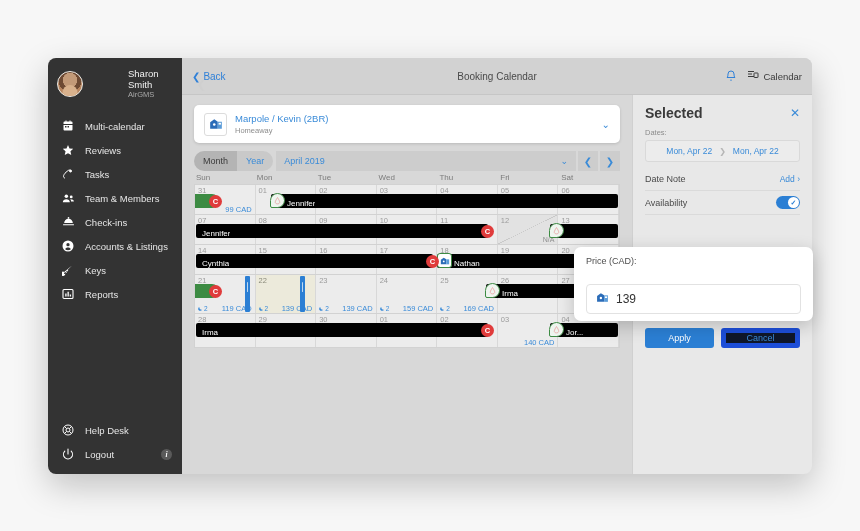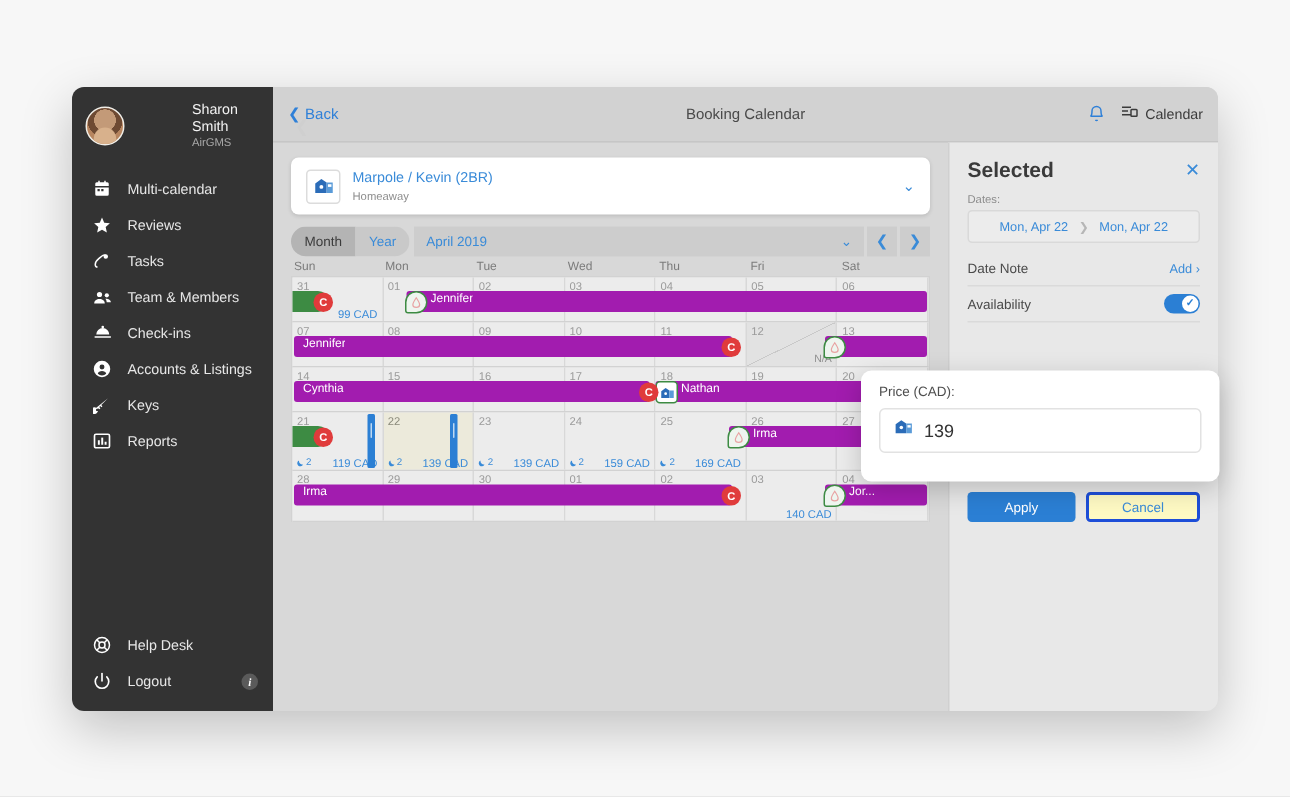--- a/index.html
+++ b/index.html
@@ -134,22 +134,22 @@
     position:absolute;right:3px;bottom:0px;font-size:7.5px;color:#3a8bd8;white-space:nowrap;
   }
   .moon{
     position:absolute;left:2px;bottom:1px;font-size:6.5px;color:#3a8bd8;display:flex;
     align-items:center;gap:1px;
   }
 
   
   .bars{position:absolute;left:0;right:0;top:0;bottom:0;pointer-events:none;}
   .bar{
-    position:absolute;height:14px;background:#a21caf;border-radius:2px;
-    display:flex;align-items:flex-start;color:#ffffff;font-size:8px;pointer-events:auto;
+    position:absolute;height:14px;background:#000000;border-radius:2px;
+    display:flex;align-items:flex-end;color:#ffffff;font-size:8px;pointer-events:auto;
   }
   .bar .nm{margin-left:6px;white-space:nowrap;overflow:hidden;}
   .bar.hasico .nm{margin-left:2px;}
   .abnb{
     width:15px;height:15px;flex:0 0 15px;border-radius:50% 50% 50% 2px;background:#eef5ef;
     border:1px solid #3d8b43;display:flex;align-items:center;justify-content:center;
     margin-left:-1px;box-sizing:border-box;
   }
   .cdot{
     position:absolute;width:13px;height:13px;border-radius:50%;background:#e03b3b;
@@ -207,31 +207,31 @@
   .notesfld{
     margin-top:3px;height:19px;border:1px solid #dcdcdc;border-radius:3px;background:#ececec;
     display:flex;align-items:center;padding:0 6px;font-size:8.5px;color:#9c9c9c;
   }
   .btns{display:flex;gap:7px;margin-top:10px;}
   .btn{
     flex:1;height:20px;border-radius:3px;font-size:9px;display:flex;align-items:center;
     justify-content:center;cursor:pointer;
   }
   .btn.primary{background:#2b7fd4;color:#fff;}
-  .btn.ghost{background:#fef9c3;border:2px solid #1d4ed8;color:#3a8bd8;box-sizing:border-box;}
+  .btn.ghost{background:#0f172a;border:5px solid #1d4ed8;color:#3a8bd8;box-sizing:border-box;}
 
   
   .popup{
     position:absolute;left:574px;top:247px;width:239px;height:74px;
     background:#ffffff;border-radius:7px;box-shadow:0 5px 18px rgba(0,0,0,.20);
     padding:9px 12px;box-sizing:border-box;z-index:40;
   }
   .popup .plabel{font-size:9px;color:#4e4e4e;}
   .popup .pinput{
-    margin-top:6px;height:28px;border:1px solid #e2e2e2;border-radius:4px;
+    margin-top:18px;height:28px;border:1px solid #e2e2e2;border-radius:4px;
     display:flex;align-items:center;padding:0 9px;gap:7px;
   }
   .popup .pval{font-size:12px;color:#333;}
 </style>
 </head>
 <body>
 
 <div class="app">
 
   <div class="sidebar">

